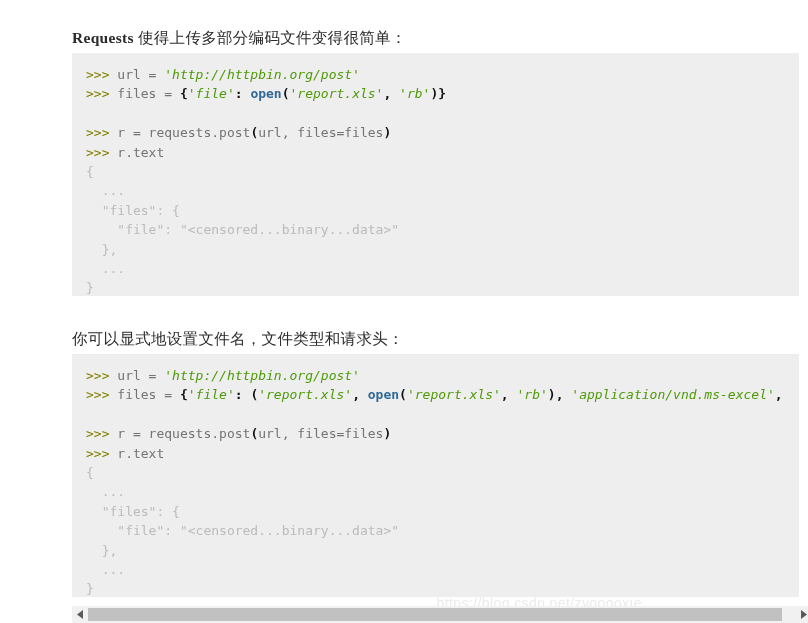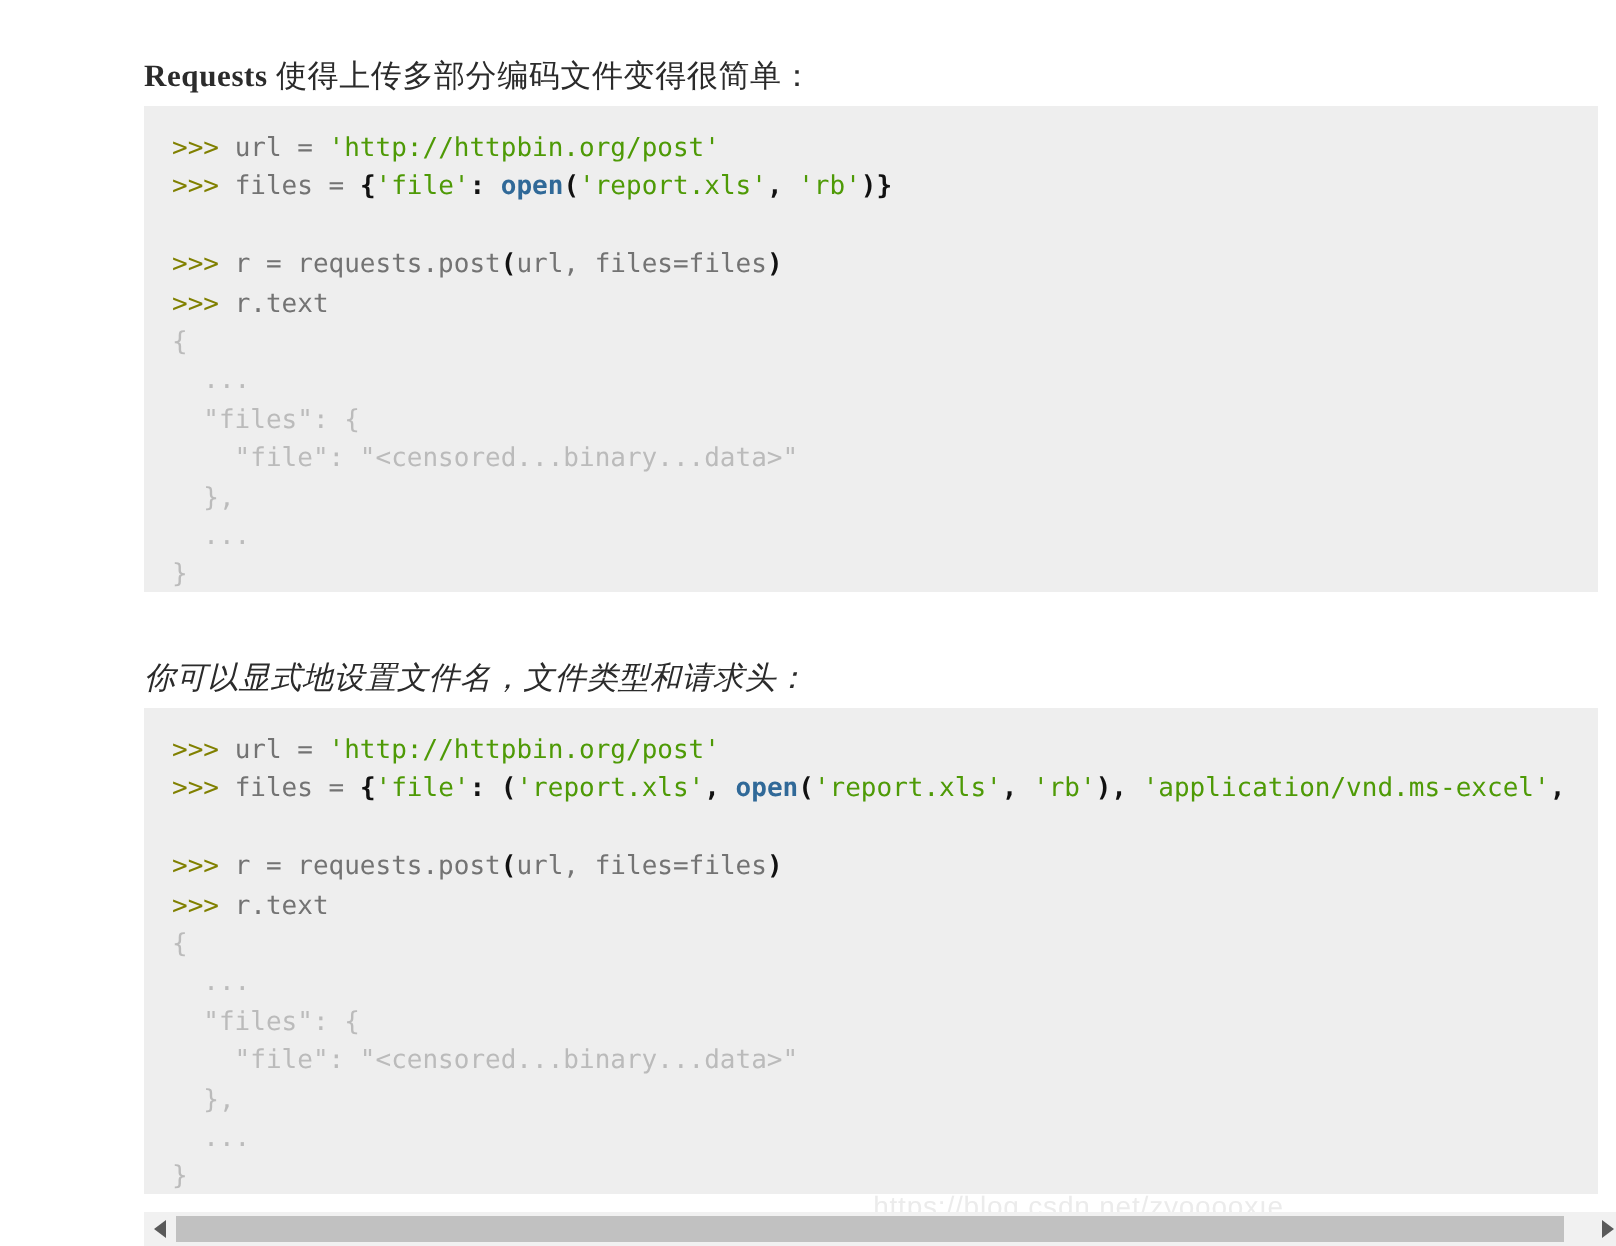--- a/index.html
+++ b/index.html
@@ -31,21 +31,21 @@
     font-size: 15.5px;
     color: #2b2b2b;
     letter-spacing: 0.3px;
     white-space: nowrap;
   }
   .para .latin {
     font-family: "Liberation Serif", "DejaVu Serif", serif;
     font-weight: 700;
   }
   .para-1 { top: 12px; }
-  .para-2 { top: 313px; font-style: italic; }
+  .para-2 { top: 313px; }
 
   
   .codeblock {
     position: absolute;
     left: 68px;
     width: 727px;
     background: #eeeeee;
     overflow: hidden;
     box-sizing: border-box;
     padding: 12px 0 12px 14px;
@@ -59,21 +59,21 @@
     line-height: 19.4px;
     white-space: pre;
     color: #333333;
     height: 19.4px;
   }
   .codeline.blank { color: transparent; }
 
   
   .tok-prompt  { color: #808000; }
   .tok-plain   { color: #737373; }
-  .tok-str     { color: #4e9a06; }
+  .tok-str     { color: #4e9a06; font-style: italic; }
   .tok-builtin { color: #306998; font-weight: bold; }
   .tok-punct   { color: #111111; font-weight: 700; }
   .tok-out     { color: #bbbbbb; }
 
   
   .watermark {
     position: absolute;
     right: 10px;
     top: 595px;
     font-family: "Liberation Sans", sans-serif;

